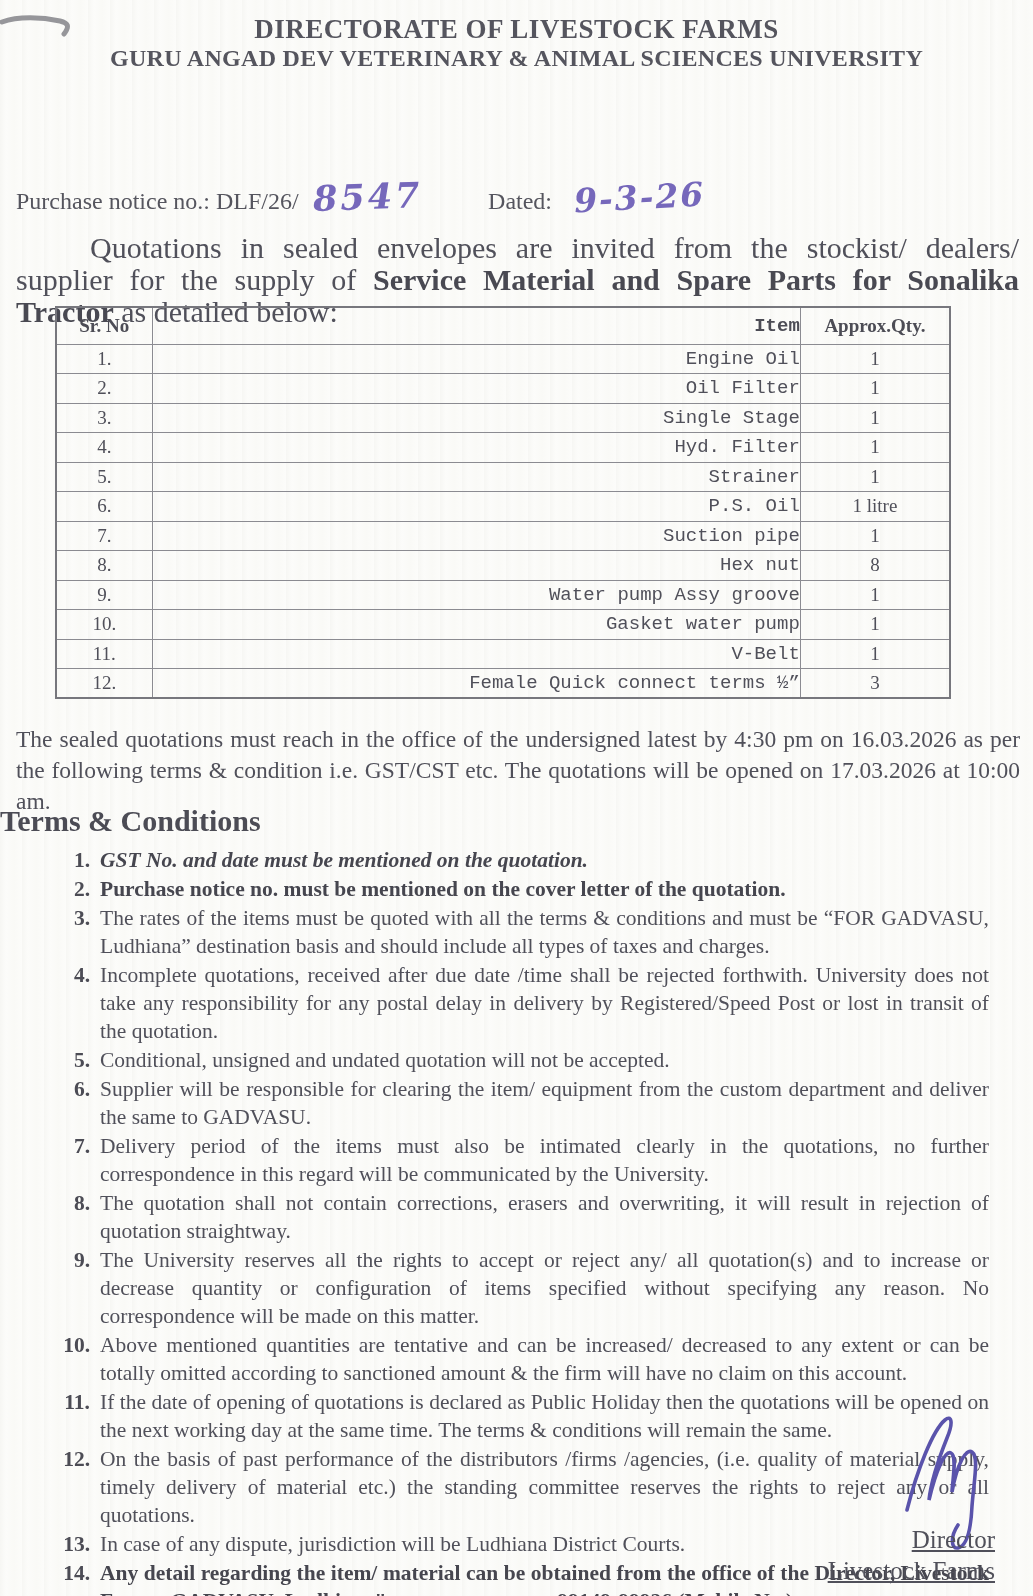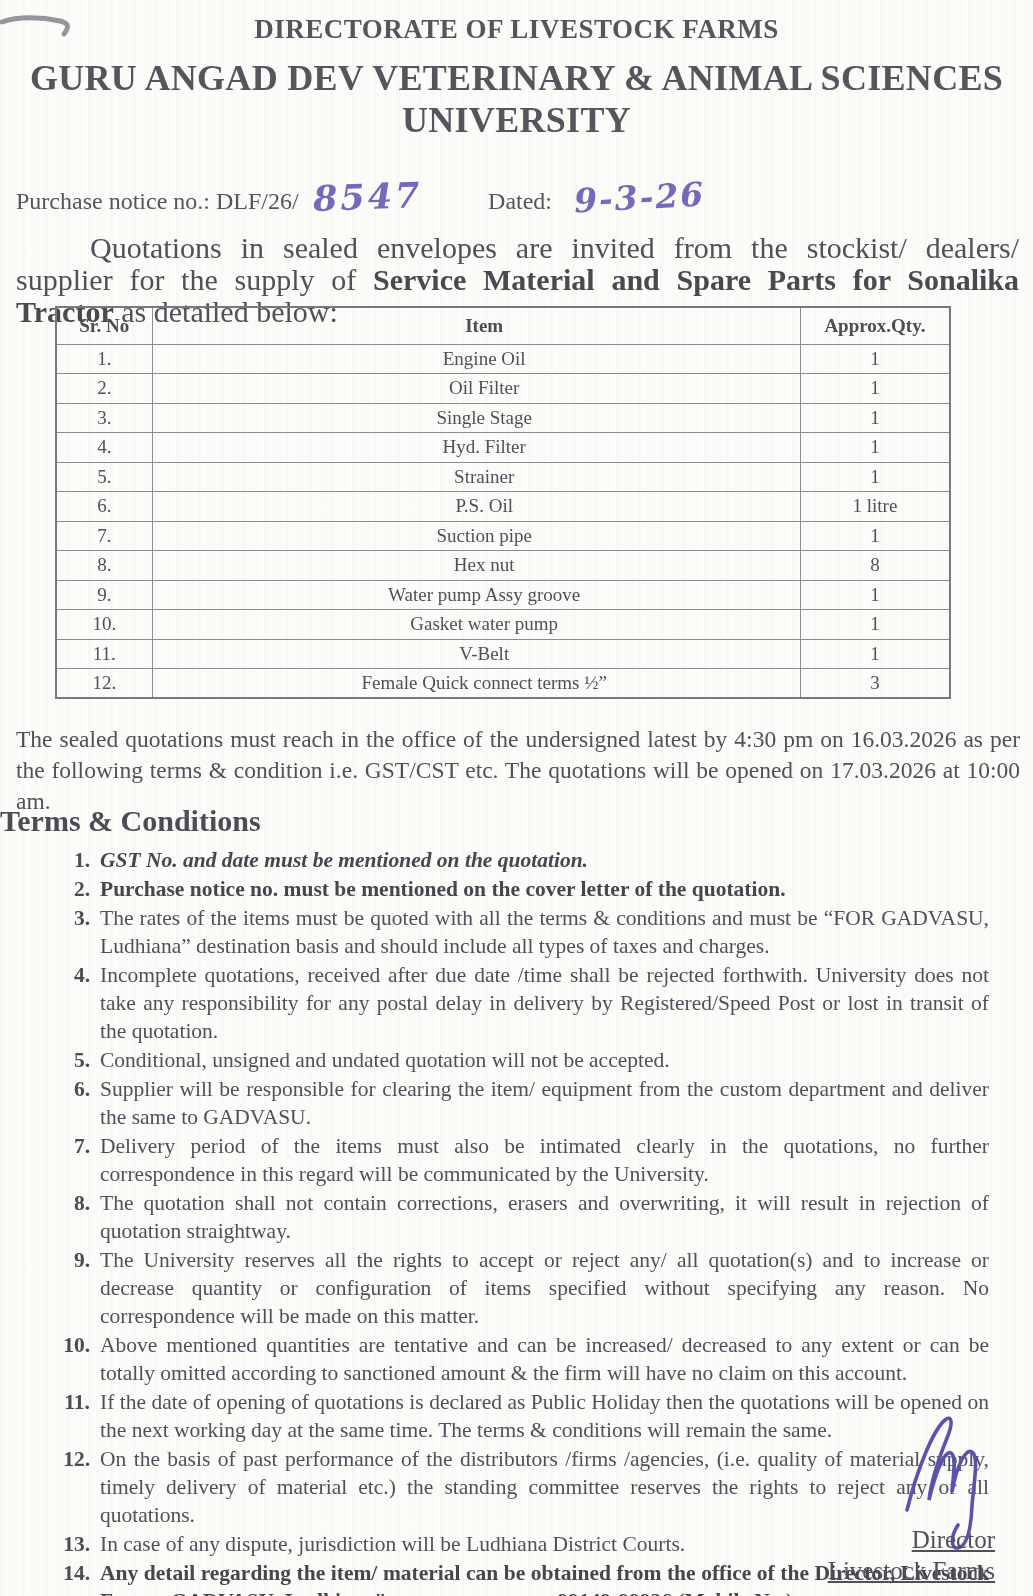--- a/index.html
+++ b/index.html
@@ -16,21 +16,21 @@
       #fcfcfa;
     font-family: "Liberation Serif", "DejaVu Serif", serif;
     color: #50505a;
     overflow: hidden;
   }
   .abs { position: absolute; }
 
   
   .org-header { top: 14px; left: 0; right: 0; text-align: center; font-weight: bold; color: #55555e; }
   .org-line1 { font-size: 27px; letter-spacing: 0.5px; }
-  .org-line2 { font-size: 36px; margin-top: 12px; letter-spacing: 0.3px; }
+  .org-line2 { font-size: 24px; margin-top: 0; letter-spacing: 0.3px; }
 
   
   .notice-title { top: 92px; left: 0; right: 0; text-align: center; color: #5b5b64; }
   .title-underline { display: inline-block; border-bottom: 3px solid #63636c; padding: 0 6px 2px 2px; }
   .title-hand { font-family: "DejaVu Serif", serif; font-style: italic; font-size: 33px; font-weight: bold; letter-spacing: 1px; }
   .title-main { font-size: 29px; font-weight: bold; letter-spacing: 1px; }
 
   
   .purchase-line { top: 176px; left: 16px; right: 30px; display: flex; align-items: baseline; font-size: 24px; color: #55555e; }
   .hand-ink { font-family: "DejaVu Serif", serif; font-style: italic; font-weight: bold; color: #7668bb; }
@@ -40,21 +40,21 @@
 
   
   .intro-para { top: 232px; left: 16px; width: 1003px; font-size: 30px; line-height: 32px; text-align: justify; text-indent: 74px; }
   .intro-bold { font-weight: bold; color: #494952; }
 
   
   .items-table { top: 306px; left: 55px; border-collapse: collapse; width: 896px; border: 2px solid #77777d; }
   .items-table th, .items-table td { border: 1.6px solid #8b8b91; font-size: 19px; height: 29.5px; padding: 0; }
   .items-table th { font-weight: bold; color: #4c4c55; height: 37px; }
   .col-sr { width: 95px; text-align: center; }
-  .col-item { width: 641px; text-align: center; padding-left: 16px !important; }
+  .col-item { width: 641px; text-align: right; padding-left: 16px !important; font-family: Liberation Mono, monospace; }
   .col-qty { width: 148px; text-align: center; }
 
   
   .deadline-para { top: 724px; left: 16px; width: 1004px; font-size: 23.5px; line-height: 31px; text-align: justify; }
 
   
   .terms-heading { top: 804px; left: 0; right: 0; text-align: left; font-size: 30px; font-weight: bold; color: #4c4c55; }
   .terms-list { top: 846px; left: 57px; width: 932px; font-size: 21.5px; line-height: 28px; }
   .term-item { display: flex; margin-bottom: 1px; }
   .term-num { flex: none; width: 33px; text-align: right; font-weight: bold; margin-right: 10px; color: #4c4c55; }

